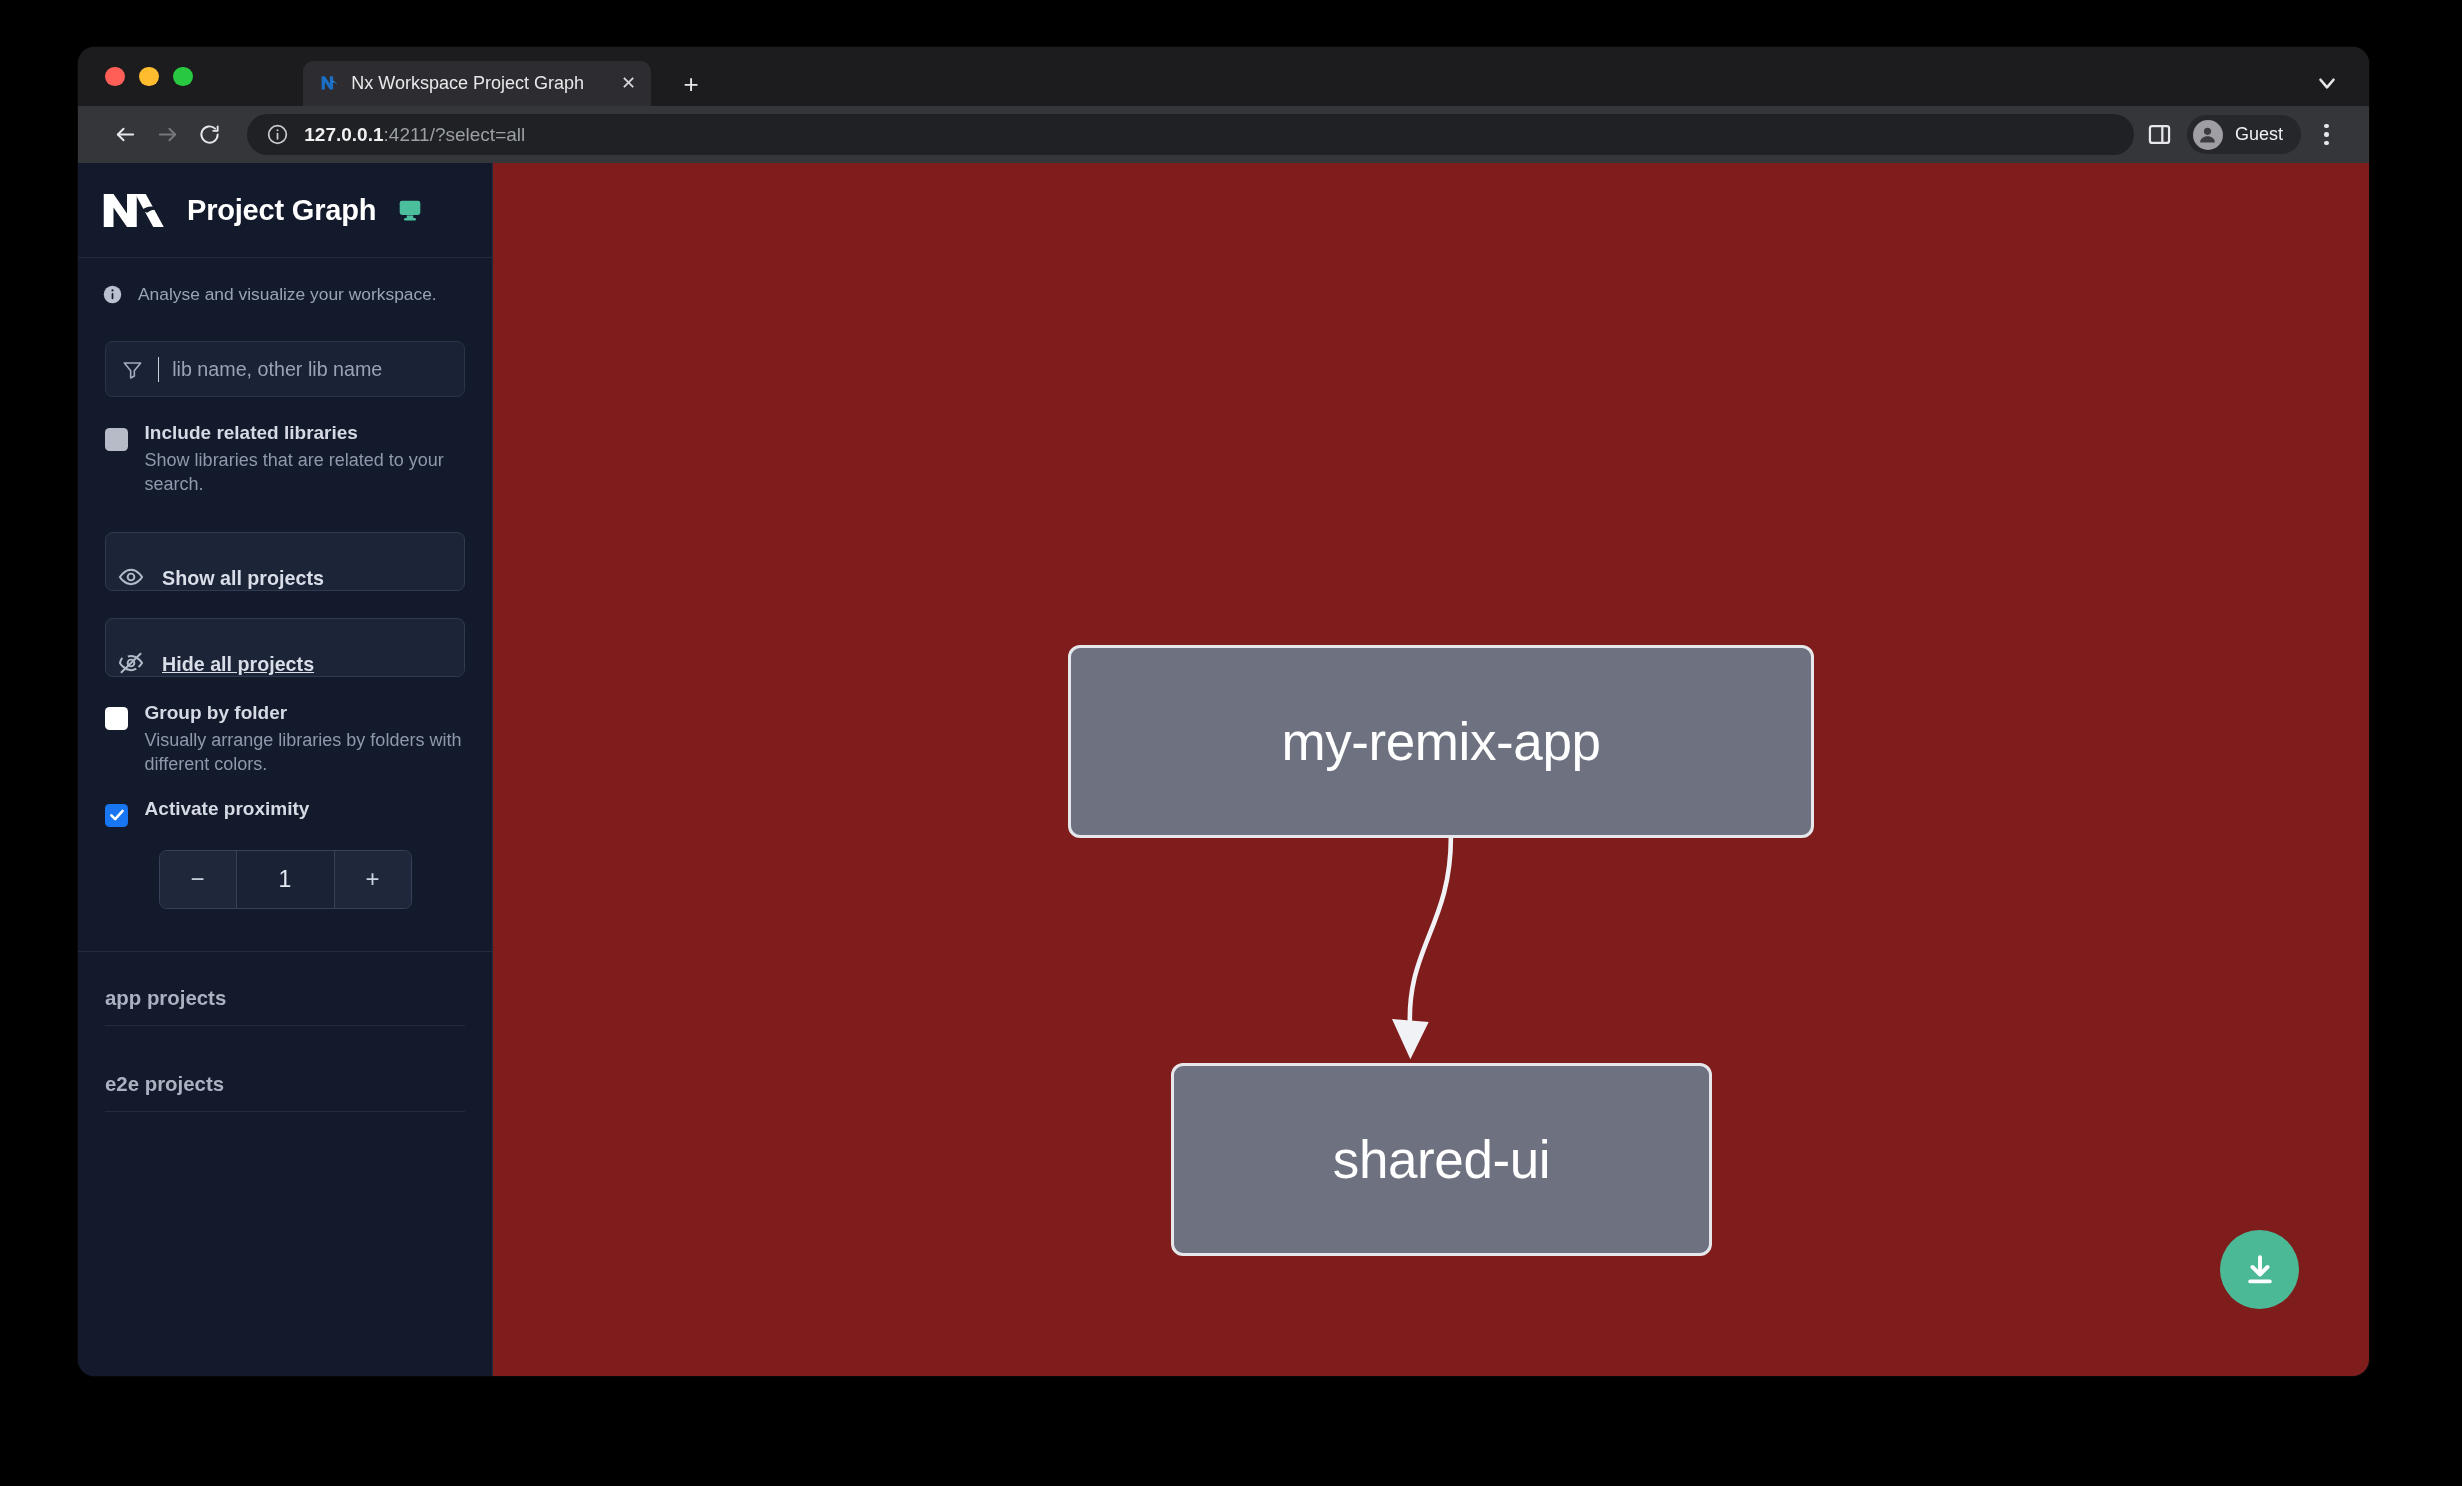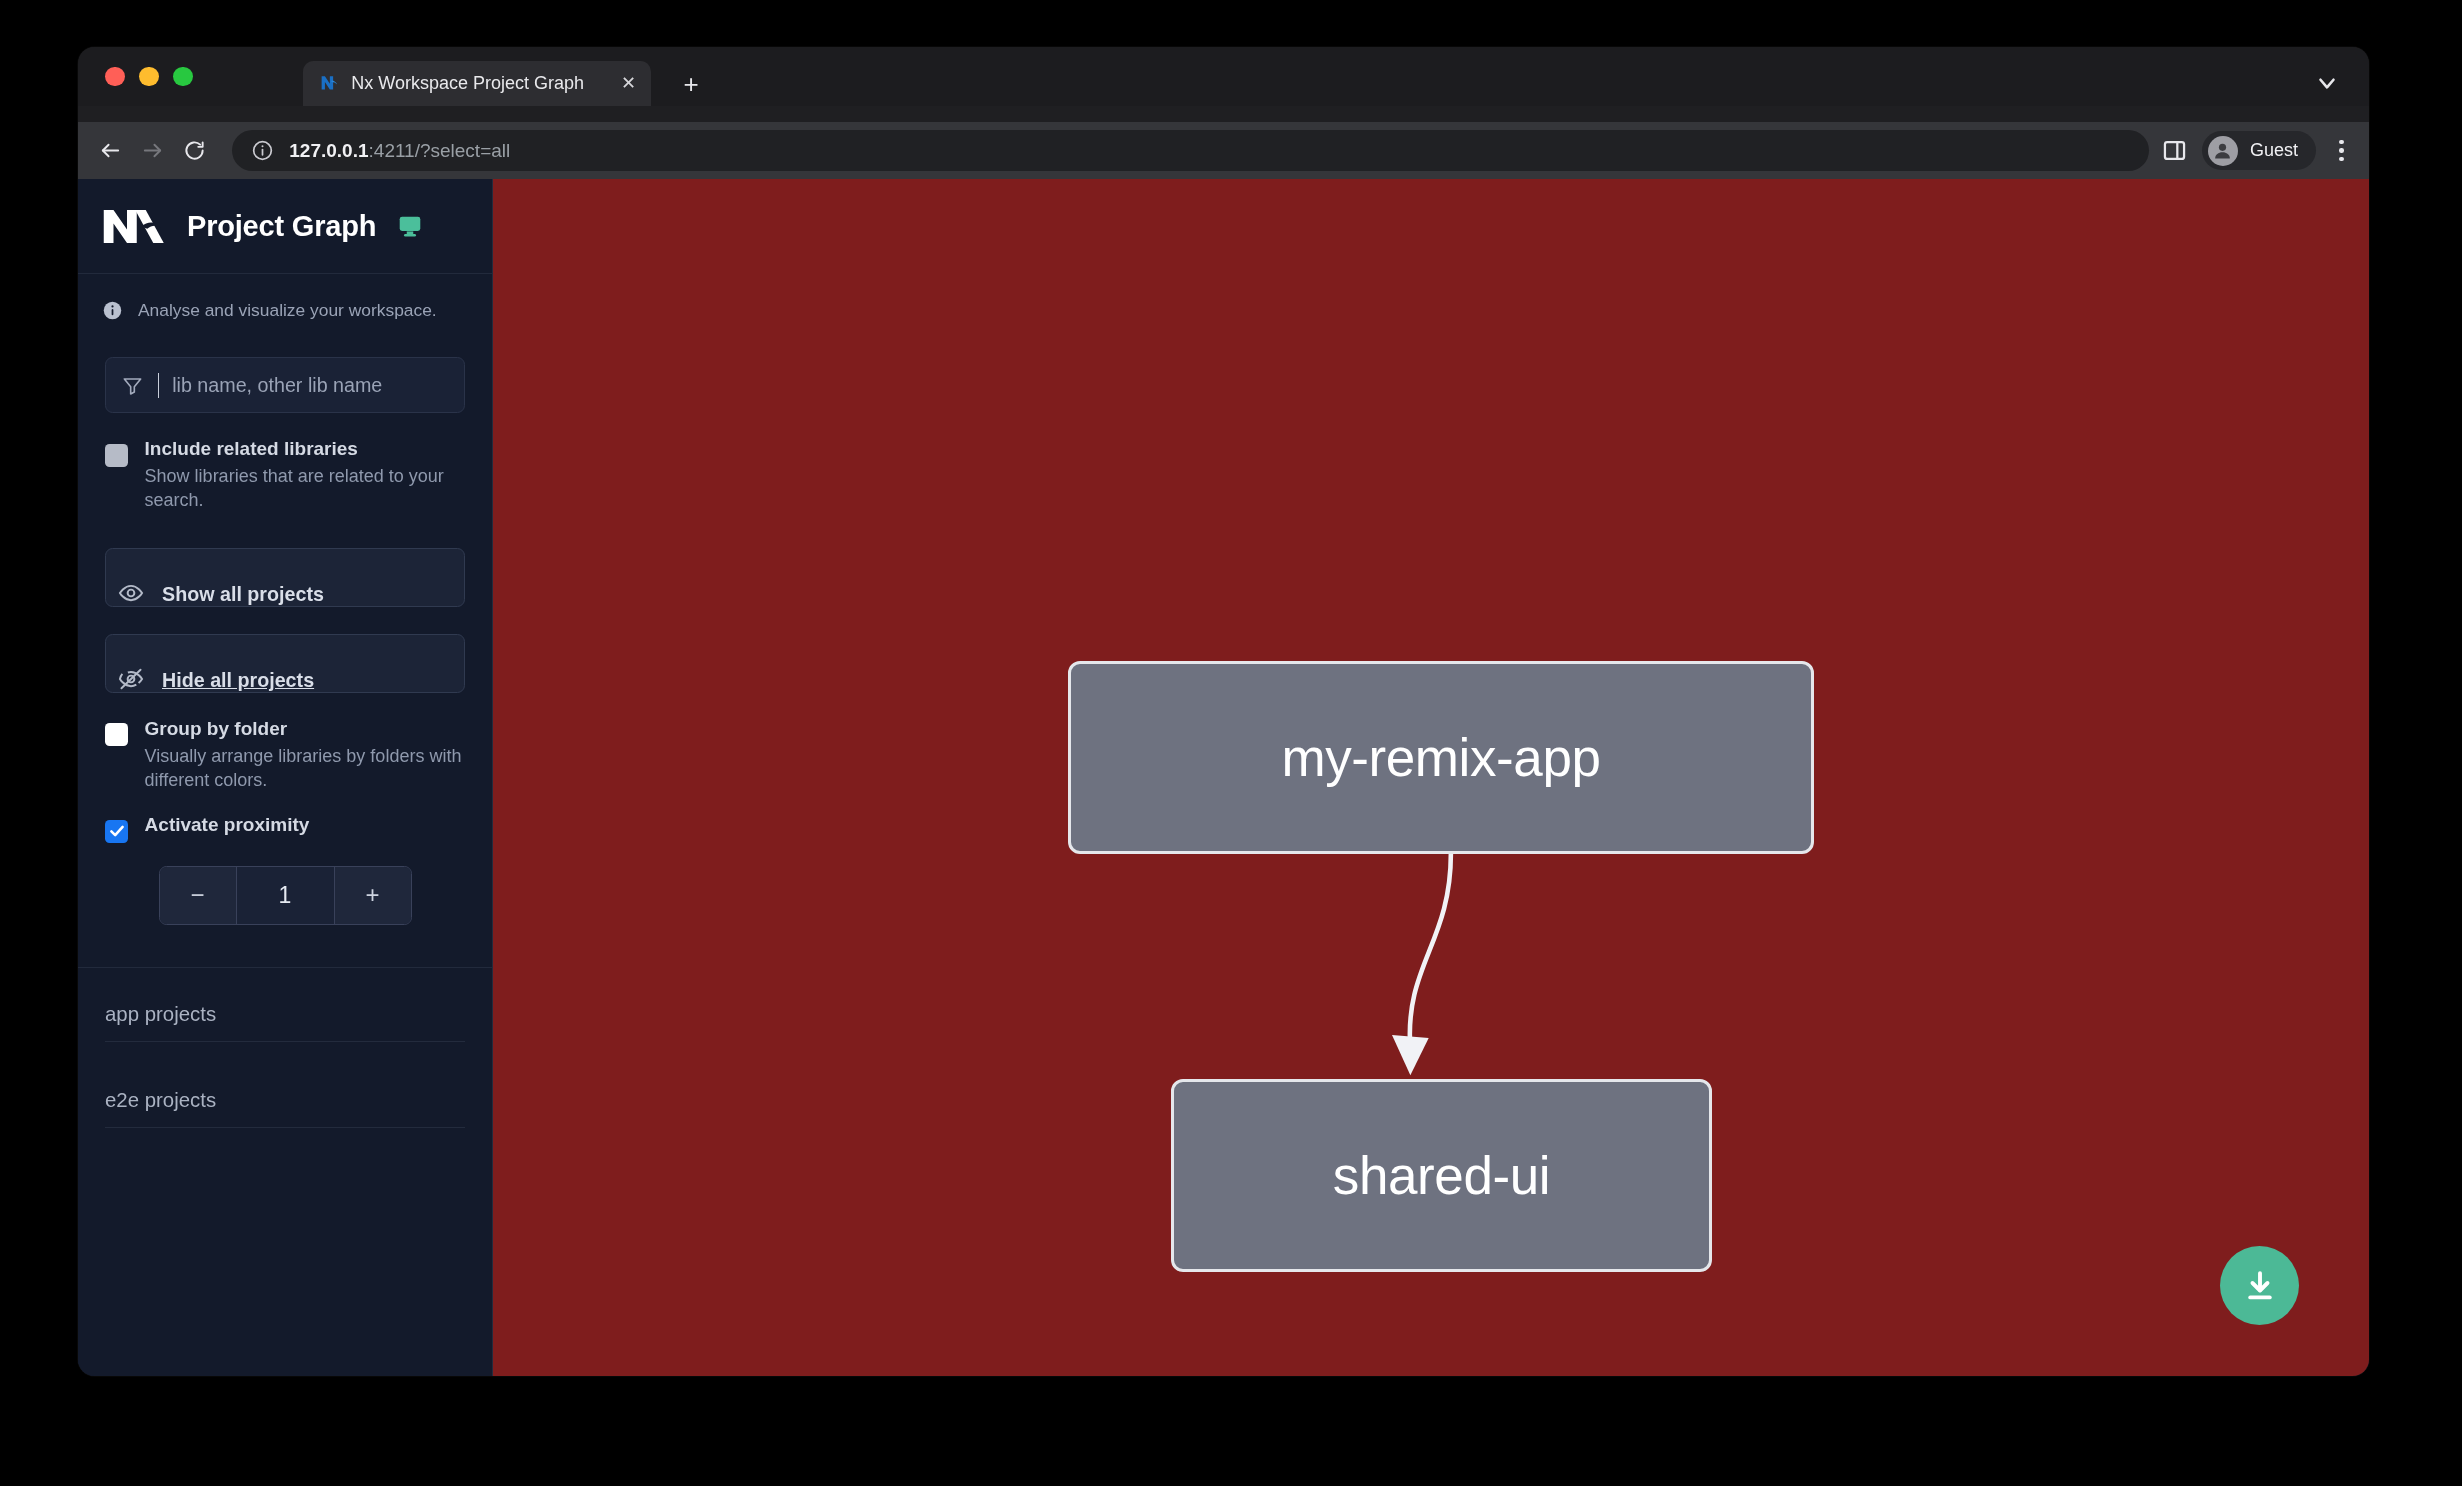--- a/index.html
+++ b/index.html
@@ -109,23 +109,22 @@
     color: #e6e6ea;
   }
 
   
   #toolbar {
     position: relative;
     height: 57px;
     background: #35363a;
     display: flex;
     align-items: center;
-    padding: 0 11px;
+    padding: 0 26px;
     box-sizing: border-box;
-    margin-top: 16px;
   }
   .nav-btn {
     width: 42px;
     height: 42px;
     display: flex;
     align-items: center;
     justify-content: center;
     color: #e8e8ec;
     border-radius: 50%;
     flex: 0 0 42px;
@@ -365,21 +364,21 @@
     border-right: 0.8px solid #39415a;
   }
 
   #sidebar-divider {
     margin-top: 42px;
     height: 0.8px;
     background: #222a3c;
   }
 
   #project-groups { padding: 35px 27px 0 27px; }
-  .project-group { padding-bottom: 15px; border-bottom: 0.8px solid #232b3d; }
+  .project-group { padding-bottom: 15px; border-bottom: 0.8px solid #232b3d; font-weight: bold; }
   .project-group + .project-group { margin-top: 47px; }
   .project-group-label { color: #aab2c2; font-size: 20.4px; }
 
   
   #sidebar-scrollbar {
     position: absolute;
     left: 499px;
     top: 0;
     width: 22px;
     height: 100%;

